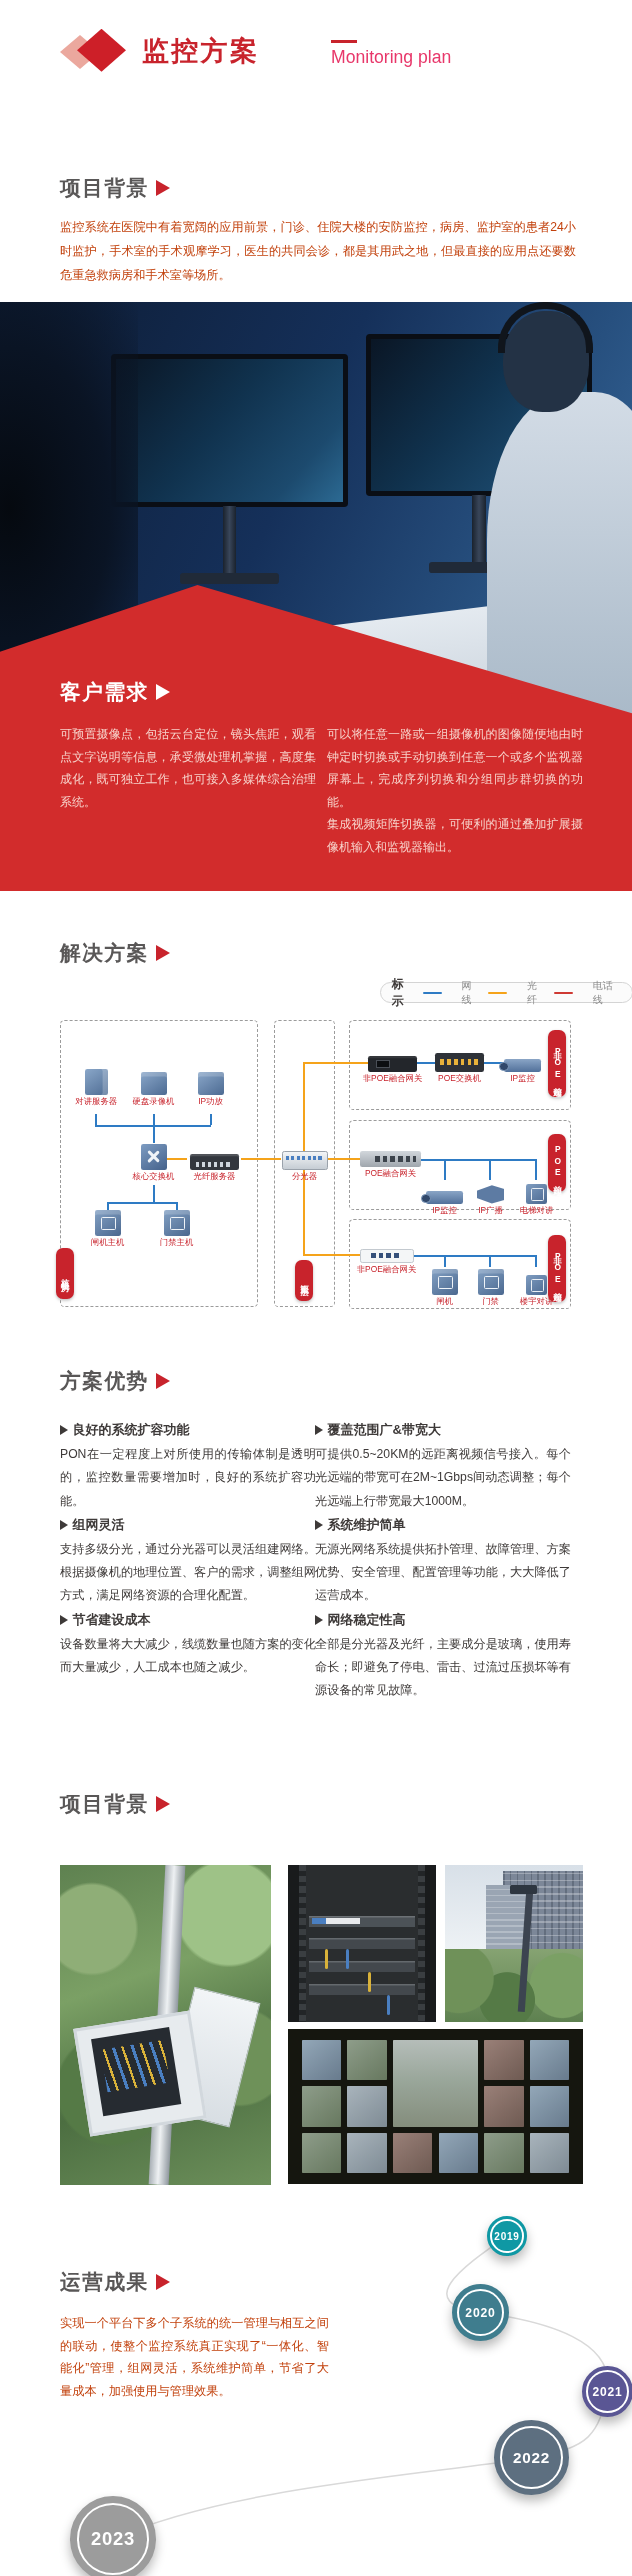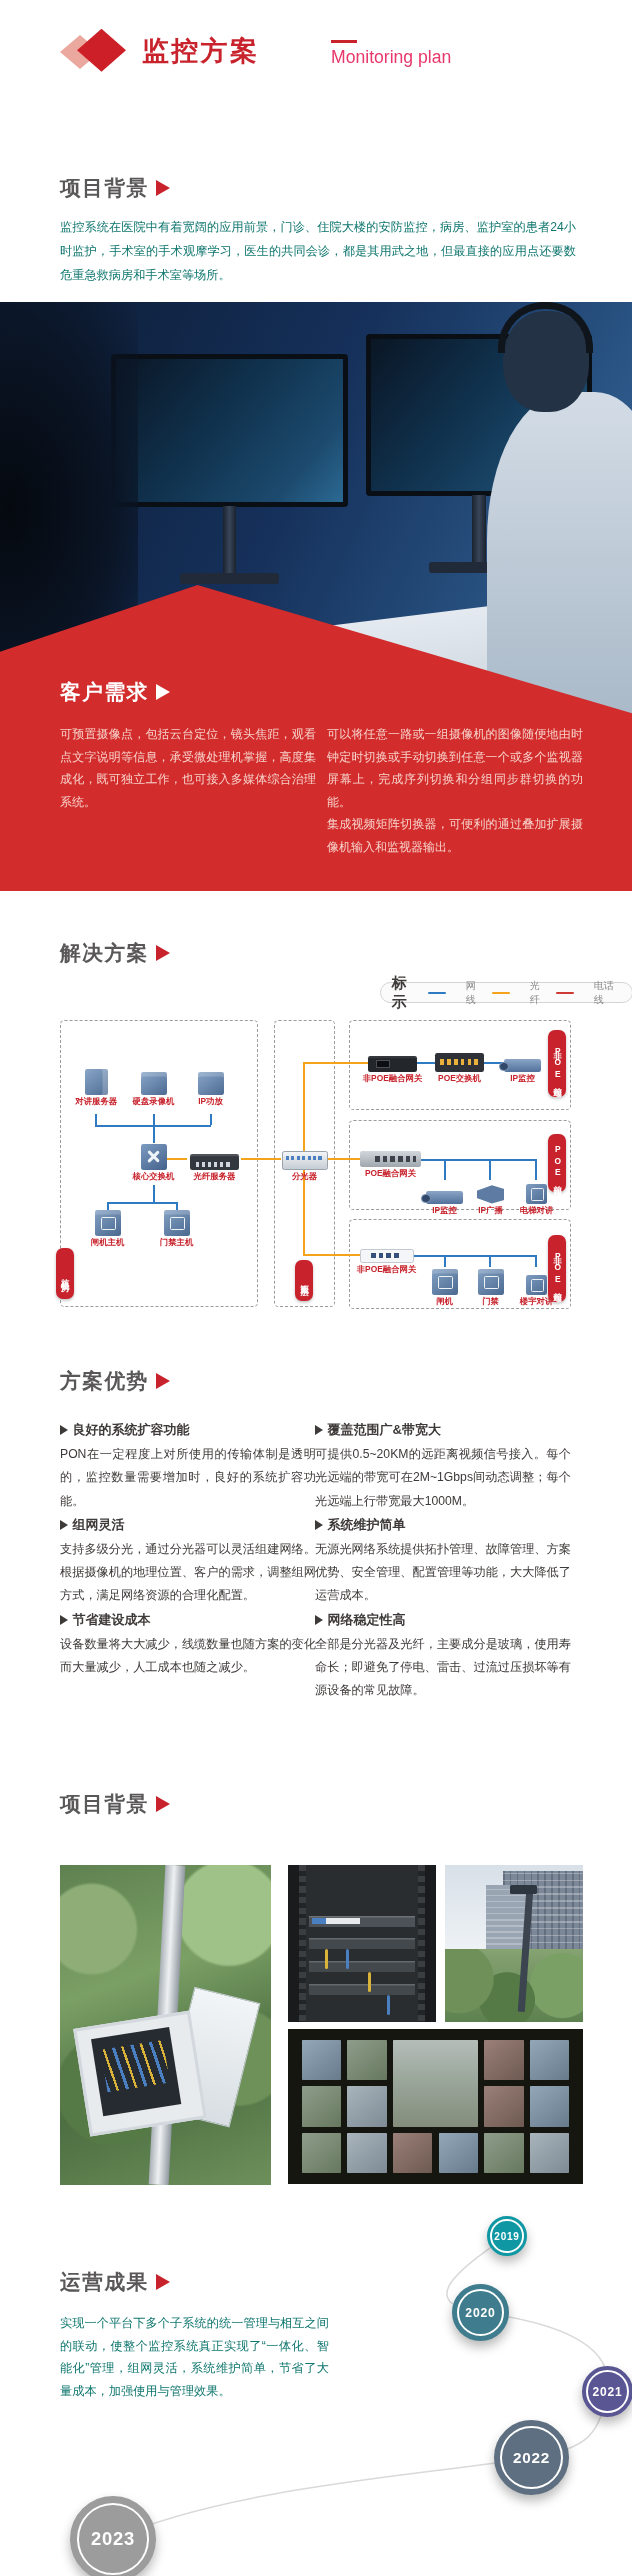--- a/index.html
+++ b/index.html
@@ -14,21 +14,21 @@
   .page-title{position:absolute;left:142px;top:18.4px;font-size:27px;font-weight:bold;color:#c8232c;letter-spacing:2.3px}
   .sub-dash{position:absolute;left:331px;top:24.5px;width:26px;height:3.1px;background:#c8232c}
   .page-subtitle{position:absolute;left:331px;top:32px;font-size:17.6px;color:#e8376a}
 
   
   .sec-head{position:absolute;left:60px;display:flex;align-items:center;font-size:20.7px;font-weight:bold;color:#595757;letter-spacing:1.5px}
   .arrow{width:0;height:0;border-left:14.5px solid #c8232c;border-top:8.4px solid transparent;border-bottom:8.4px solid transparent;margin-left:7.7px}
   .sec-head.light{color:#ffffff}
   .sec-head.light .arrow{border-left-color:#ffffff}
 
-  .body-text{position:absolute;color:#0f766e;font-size:12.2px;line-height:1.95;text-align:justify}
+  .body-text{position:absolute;color:#c2410c;font-size:12.2px;line-height:1.95;text-align:justify}
 
   
   .hero{position:absolute;left:0;top:287px;width:633px;height:413px;overflow:hidden;
     background:linear-gradient(115deg,#0d1c34 0%,#15305a 45%,#27507f 75%,#3a6ca0 100%)}
   .sil-left{position:absolute;left:-46px;top:0;width:184px;height:100%;background:radial-gradient(ellipse at 30% 50%,#05090f 0%,#0a1424 55%,rgba(10,20,36,0) 100%)}
   .desk{position:absolute;left:46px;bottom:-54px;width:490px;height:138px;background:linear-gradient(#e4eaf0,#c2ccd6);transform:rotate(-7deg)}
   .mon{position:absolute;background:#0a0e15;border-radius:3.8px;padding:5.4px}
   .mon-a{left:111px;top:52px;width:237px;height:153px}
   .mon-b{left:366px;top:32px;width:226px;height:162px}
   .mon-screen{width:100%;height:100%;background:linear-gradient(130deg,#0a1625 0%,#10324e 45%,#1c4a6e 80%,#2c6a93 100%);
@@ -40,32 +40,32 @@
   .headset{position:absolute;right:40px;top:0;width:95px;height:51px;border:7.7px solid #10151c;border-bottom:none;border-radius:46px 46px 0 0}
 
   
   .red-banner{position:absolute;left:0;top:570px;width:633px;height:306px;background:#d22c2c;
     clip-path:polygon(0 21.8%,31.2% 0,100% 42%,100% 100%,0 100%)}
   .needs-col{position:absolute;width:256px;color:#f7d2ca;font-size:12px;line-height:1.88;text-align:justify}
   .needs-col p+p{margin-top:0}
 
   
   .legend{position:absolute;left:380px;top:967px;display:flex;align-items:center;gap:7.7px;border:0.8px solid #d4d4d4;border-radius:10.7px;background:#fbfbfb;padding:3.1px 10.7px;height:21.4px}
-  .legend .lg-title{font-size:15px;font-weight:bold;color:#3e3a39}
+  .legend .lg-title{font-size:12px;font-weight:bold;color:#3e3a39}
   .lg-item{display:flex;align-items:center;gap:20px}
   .lg-line{width:20px;height:2.3px;border-radius:1.5px}
   .lg-name{font-size:10px;color:#8a8a8a}
 
   .diagram{position:absolute;left:54px;top:1003px;width:528px;height:292px}
   .dbox{position:absolute;border:0.8px dashed #9b9b9b;border-radius:4.6px}
   .zone-pill{position:absolute;background:#c8232c;color:#fff;border-radius:6.9px;writing-mode:vertical-rl;text-orientation:upright;
     font-size:8.4px;font-weight:bold;display:flex;align-items:center;justify-content:center;letter-spacing:1.5px;box-shadow:0 1.5px 3.1px rgba(0,0,0,.25)}
   .dev{position:absolute;width:69px;text-align:center}
   .icwrap{height:27.6px;display:flex;align-items:flex-end;justify-content:center}
-  .dev .lbl{margin-top:2.3px;font-size:8.4px;font-weight:bold;color:#c8232c;line-height:1.15}
+  .dev .lbl{margin-top:2.3px;font-size:8.4px;font-weight:normal;color:#c8232c;line-height:1.15}
   .ln{position:absolute}
   .ln-b{background:#2e7bc4}
   .ln-o{background:#f5a31a}
   .h{height:1.5px}.v{width:1.5px}
   .h.ln-o{height:2.3px}.v.ln-o{width:2.3px}
 
   .ic{margin:0 auto;border-radius:2.3px;position:relative}
   .ic-tower{width:23px;height:26px;background:linear-gradient(145deg,#8aa7c9,#4f6d94);box-shadow:inset -5.4px 0 0 rgba(255,255,255,.22)}
   .ic-panel{width:26px;height:23px;background:linear-gradient(145deg,#8aa7c9,#4c6a92);box-shadow:inset 0 4.6px 0 rgba(255,255,255,.18)}
   .ic-core{width:26px;height:26px;background:linear-gradient(145deg,#7d9cc2,#44618b)}

